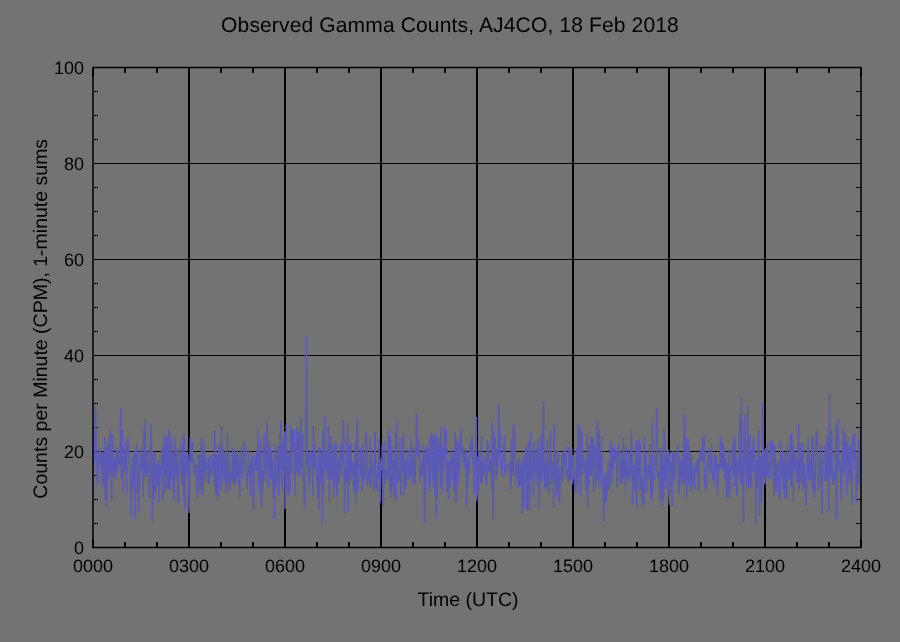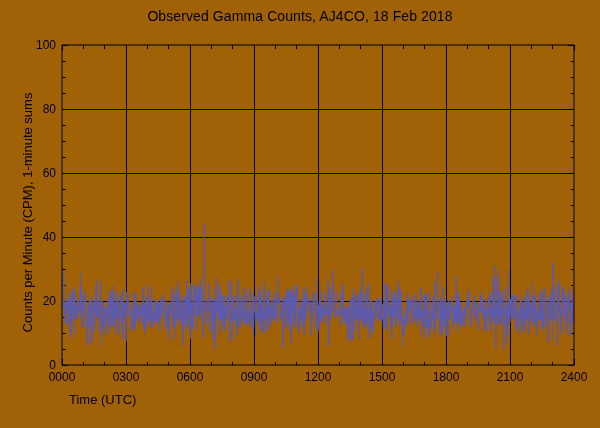--- a/index.html
+++ b/index.html
@@ -11,21 +11,21 @@
     width: 600px;
     height: 428px;
     font-family: "Liberation Sans", sans-serif;
     color: #000000;
     overflow: hidden;
   }
   #chart-root {
     position: relative;
     width: 600px;
     height: 428px;
-    background: #a16207;
+    background: #737373;
   }
   #chart-title {
     position: absolute;
     left: 0;
     top: 8px;
     width: 600px;
     text-align: center;
     font-size: 14px;
     font-family: "Liberation Sans", sans-serif;
     color: #000000;
@@ -45,24 +45,24 @@
     text-align: center;
     font-size: 13px;
     font-family: "Liberation Sans", sans-serif;
     color: #000000;
     transform: rotate(-90deg);
     transform-origin: center center;
     white-space: nowrap;
   }
   #x-axis-label {
     position: absolute;
-    left: 69px;
+    left: 56px;
     top: 392px;
     width: 512px;
-    text-align: left;
+    text-align: center;
     font-size: 13px;
     font-family: "Liberation Sans", sans-serif;
     color: #000000;
     white-space: nowrap;
   }
   .tick-text {
     font-family: "Liberation Sans", sans-serif;
     font-size: 12px;
     fill: #000000;
   }

